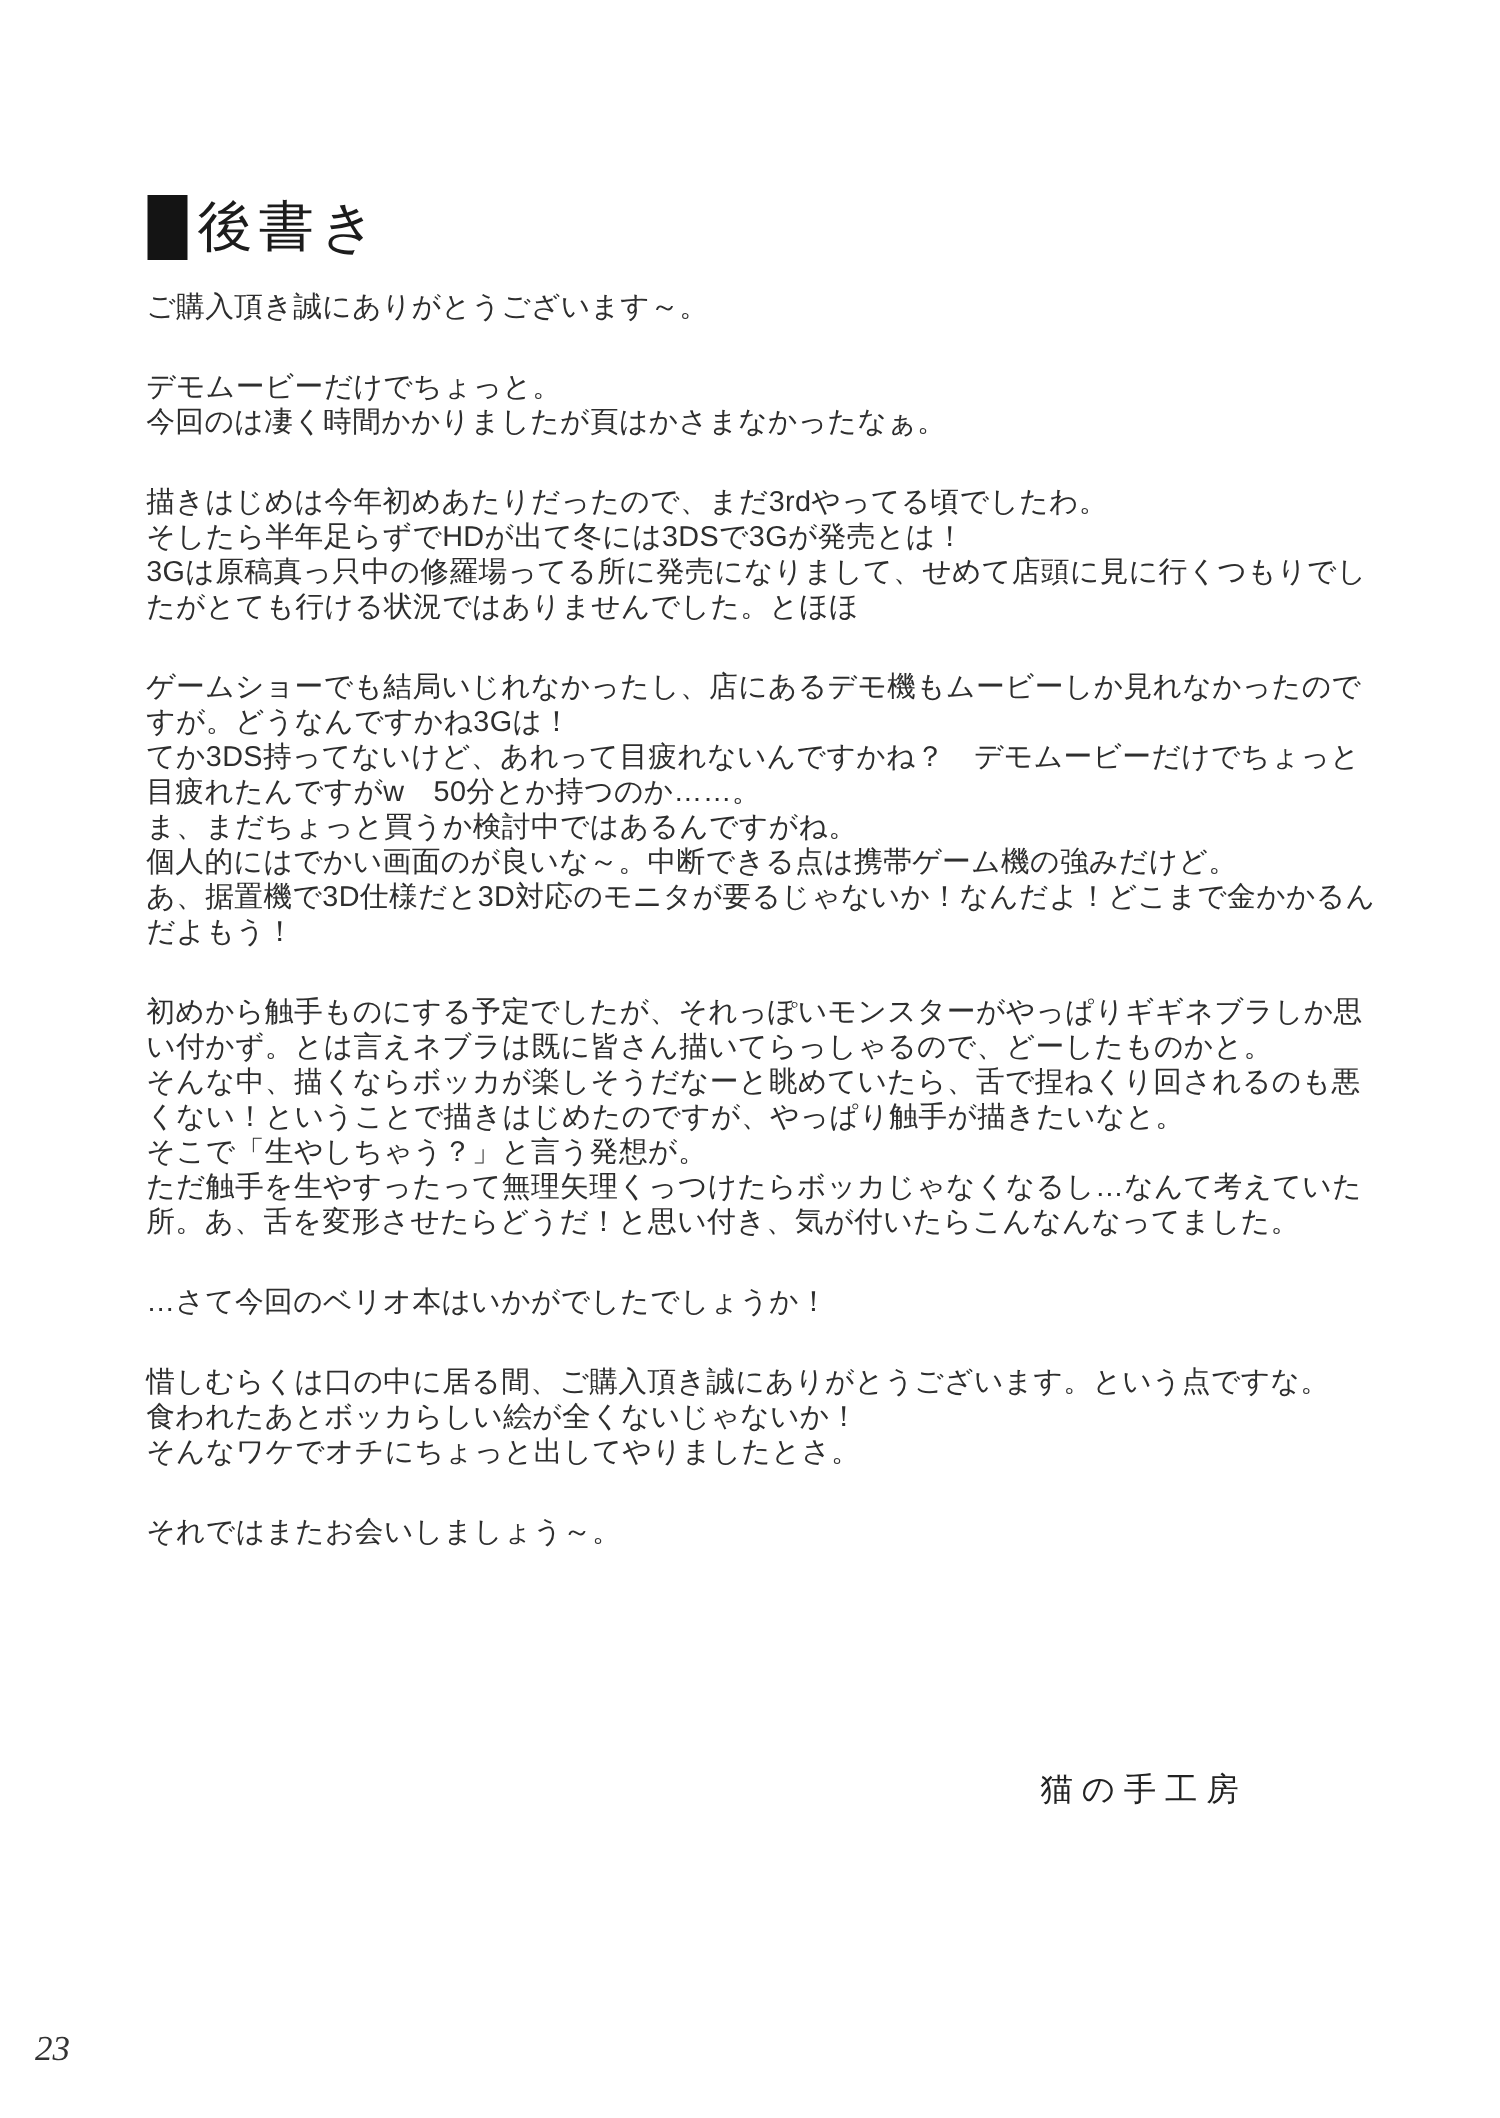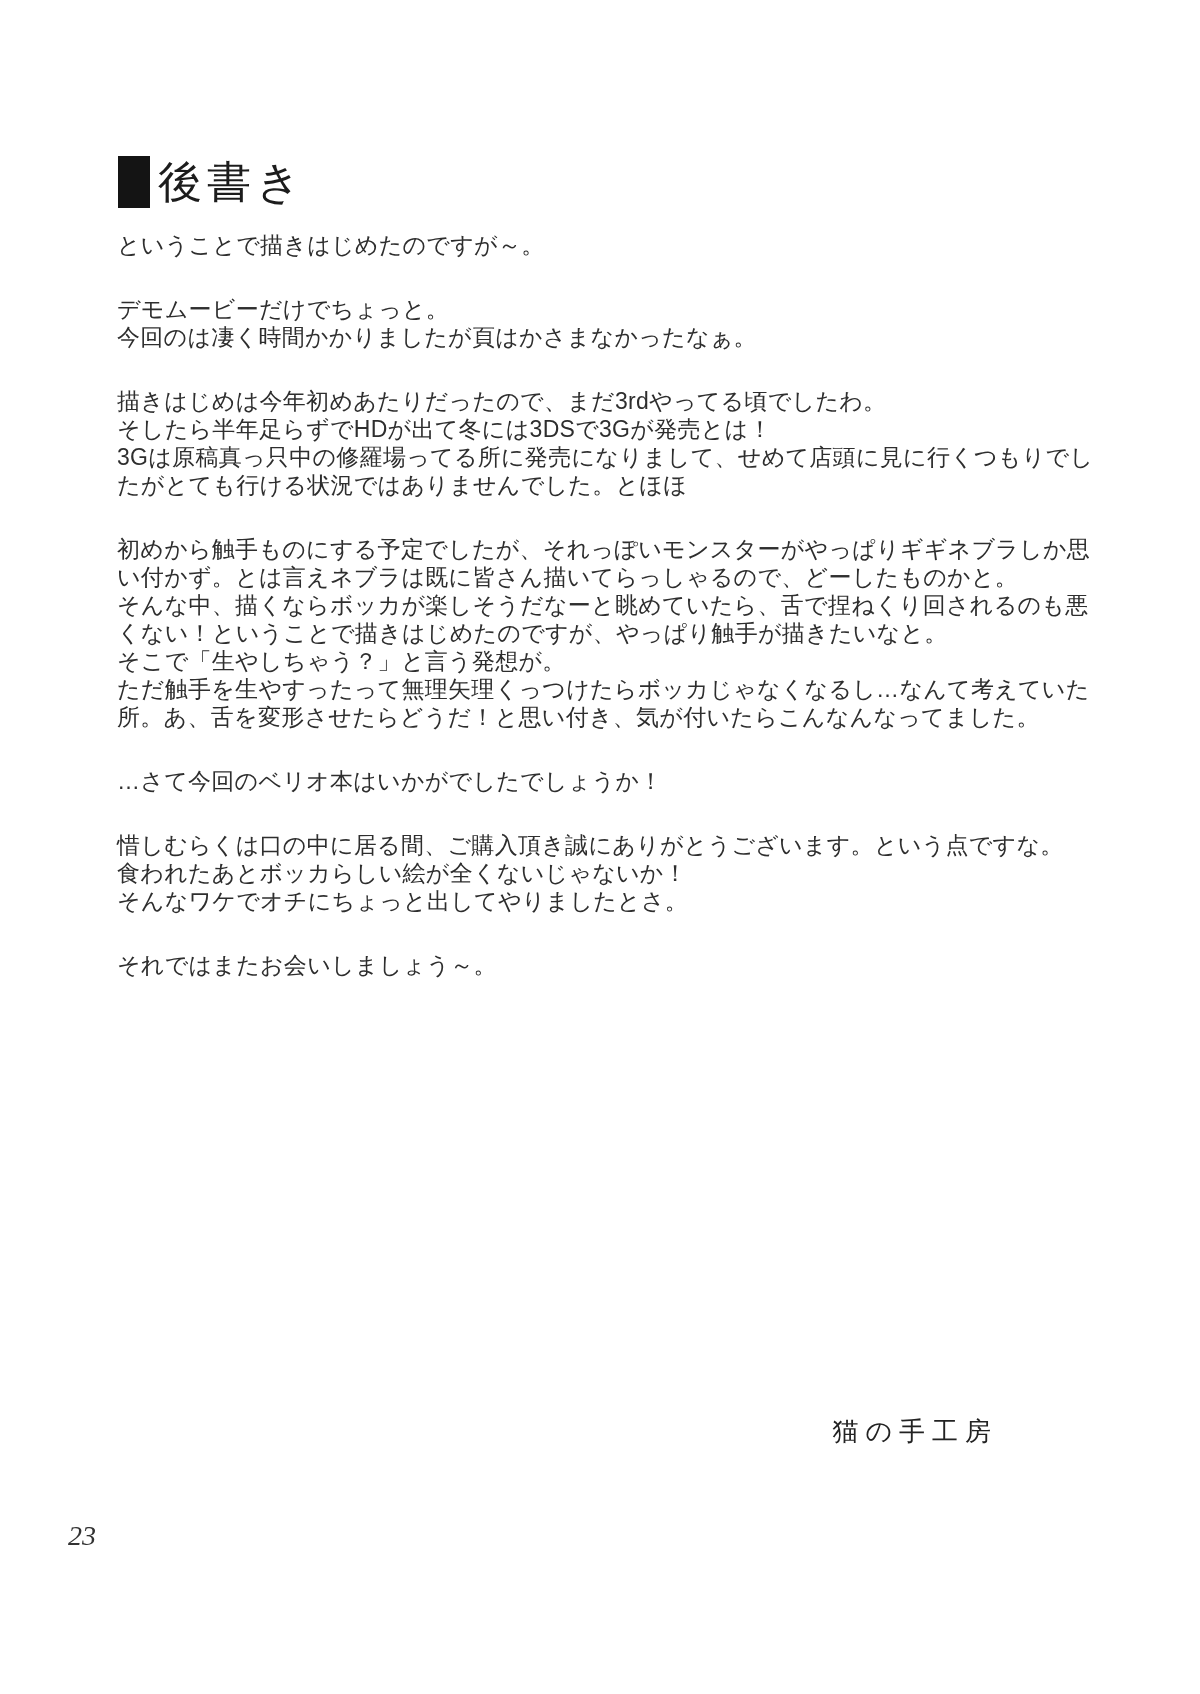--- a/index.html
+++ b/index.html
@@ -71,46 +71,53 @@
   .signature-author {
     font-size: 52px;
     letter-spacing: 1px;
     margin: 6px 0 0 0;
     line-height: 1.0;
   }
   
   .page-number {
     position: absolute;
     left: 28px;
-    top: 1520px;
+    top: 1624px;
     font-family: "Liberation Serif", "DejaVu Serif", serif;
     font-style: italic;
     font-size: 28px;
     color: #333333;
-    margin-left: 40px;
   }
 </style>
 </head>
 <body>
 
 <div class="page">
 
   <div class="heading">
     <span class="heading-marker"></span>
     <h1 class="heading-title">後書き</h1>
   </div>
 
   <div class="content">
-    <div class="para">ということで描きはじめたのですが～。</div>
+    <div class="para">ご購入頂き誠にありがとうございます～。</div>
     <div class="para">デモムービーだけでちょっと。
 今回のは凄く時間かかりましたが頁はかさまなかったなぁ。</div>
     <div class="para">描きはじめは今年初めあたりだったので、まだ3rdやってる頃でしたわ。
 そしたら半年足らずでHDが出て冬には3DSで3Gが発売とは！
 3Gは原稿真っ只中の修羅場ってる所に発売になりまして、せめて店頭に見に行くつもりでし
 たがとても行ける状況ではありませんでした。とほほ</div>
+    <div class="para">ゲームショーでも結局いじれなかったし、店にあるデモ機もムービーしか見れなかったので
+すが。どうなんですかね3Gは！
+てか3DS持ってないけど、あれって目疲れないんですかね？　デモムービーだけでちょっと
+目疲れたんですがw　50分とか持つのか……。
+ま、まだちょっと買うか検討中ではあるんですがね。
+個人的にはでかい画面のが良いな～。中断できる点は携帯ゲーム機の強みだけど。
+あ、据置機で3D仕様だと3D対応のモニタが要るじゃないか！なんだよ！どこまで金かかるん
+だよもう！</div>
     <div class="para">初めから触手ものにする予定でしたが、それっぽいモンスターがやっぱりギギネブラしか思
 い付かず。とは言えネブラは既に皆さん描いてらっしゃるので、どーしたものかと。
 そんな中、描くならボッカが楽しそうだなーと眺めていたら、舌で捏ねくり回されるのも悪
 くない！ということで描きはじめたのですが、やっぱり触手が描きたいなと。
 そこで「生やしちゃう？」と言う発想が。
 ただ触手を生やすったって無理矢理くっつけたらボッカじゃなくなるし…なんて考えていた
 所。あ、舌を変形させたらどうだ！と思い付き、気が付いたらこんなんなってました。</div>
     <div class="para">…さて今回のベリオ本はいかがでしたでしょうか！</div>
     <div class="para">惜しむらくは口の中に居る間、ご購入頂き誠にありがとうございます。という点ですな。
 食われたあとボッカらしい絵が全くないじゃないか！

